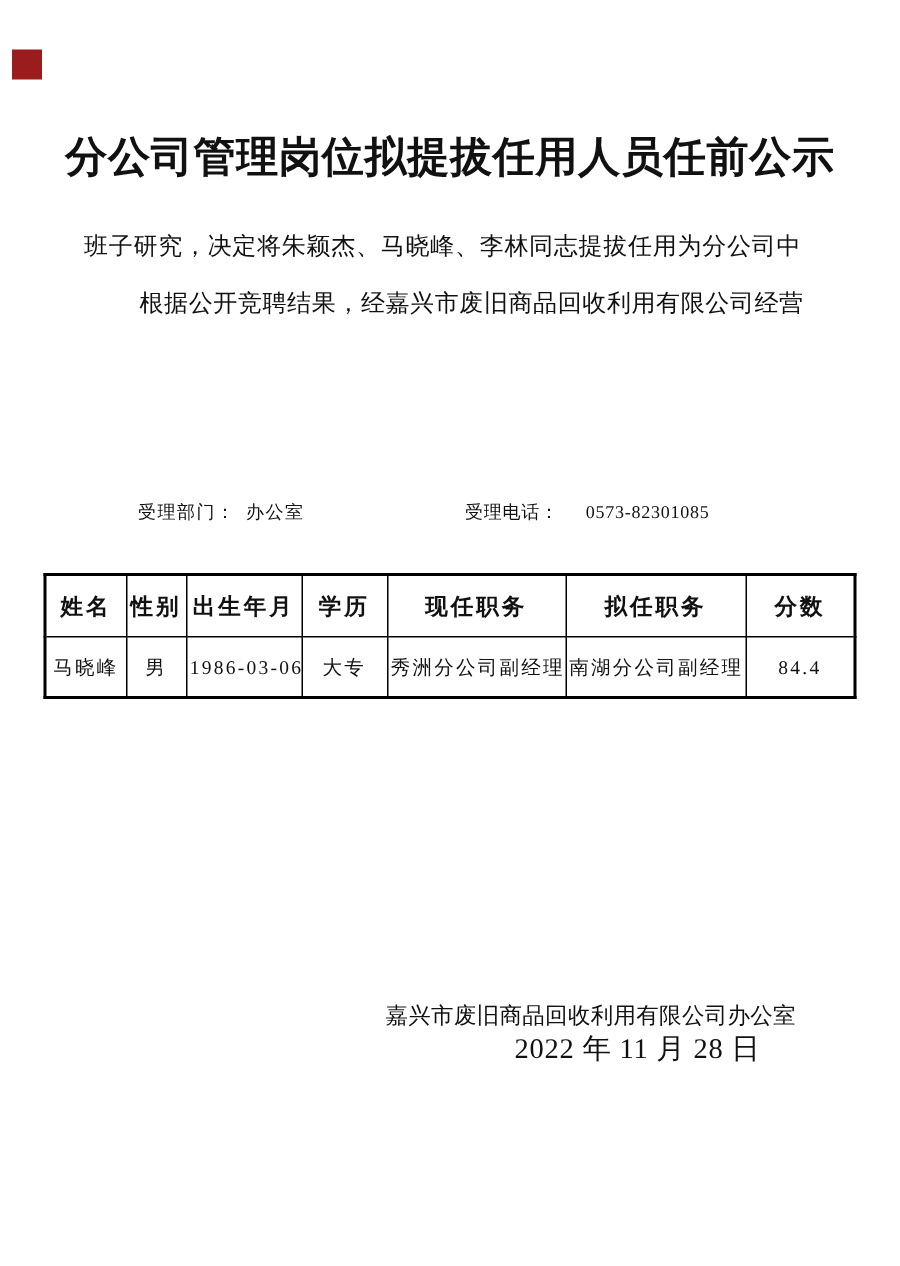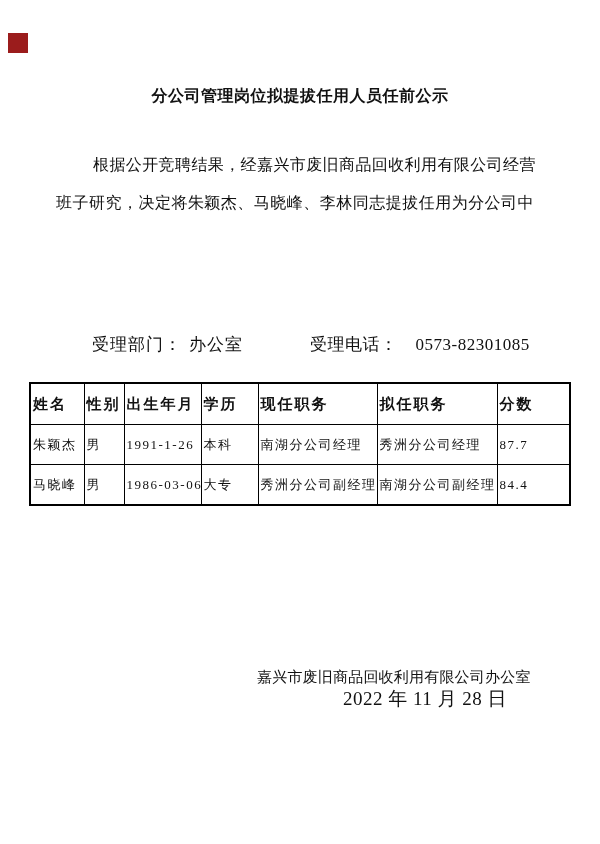--- a/index.html
+++ b/index.html
@@ -22,21 +22,21 @@
     width: 20px;
     height: 20px;
     background: #9b1c1c;
   }
   .doc-title {
     position: absolute;
     top: 86px;
     left: 0;
     width: 600px;
     text-align: center;
-    font-size: 16px;
+    font-size: 28px;
     font-weight: bold;
     letter-spacing: 0.5px;
     white-space: nowrap;
   }
   .body-text {
     position: absolute;
     top: 146px;
     left: 56px;
     width: 478px;
     font-size: 16px;
@@ -53,21 +53,21 @@
   }
   .body-line.last {
     text-align-last: left;
   }
   .acceptance {
     position: absolute;
     top: 333px;
     left: 0;
     width: 600px;
     height: 24px;
-    font-size: 17px;
+    font-size: 12px;
   }
   .acceptance .dept {
     position: absolute;
     left: 92px;
     letter-spacing: 1px;
     white-space: nowrap;
   }
   .acceptance .dept .value {
     margin-left: 7px;
   }
@@ -85,21 +85,21 @@
     top: 382px;
     left: 29px;
     width: 541px;
     border-collapse: collapse;
     table-layout: fixed;
     border: 2px solid #000000;
   }
   table.candidates th,
   table.candidates td {
     border: 1.5px solid #000000;
-    text-align: left;
+    text-align: center;
     vertical-align: middle;
     padding: 0 2px;
     overflow: hidden;
   }
   table.candidates th {
     height: 40px;
     font-size: 15px;
     font-weight: bold;
     letter-spacing: 2px;
   }
@@ -128,22 +128,22 @@
   }
 </style>
 </head>
 <body>
 
 <div class="corner-mark"></div>
 
 <div class="doc-title">分公司管理岗位拟提拔任用人员任前公示</div>
 
 <div class="body-text">
+  <div class="body-line">班子研究，决定将朱颖杰、马晓峰、李林同志提拔任用为分公司中</div>
   <div class="body-line first">根据公开竞聘结果，经嘉兴市废旧商品回收利用有限公司经营</div>
-  <div class="body-line">班子研究，决定将朱颖杰、马晓峰、李林同志提拔任用为分公司中</div>
 </div>
 
 <div class="acceptance">
   <span class="dept">
     <span>受理部门：</span><span class="value">办公室</span>
   </span>
   <span class="phone">
     <span>受理电话：</span><span class="value">0573-82301085</span>
   </span>
 </div>
@@ -164,29 +164,20 @@
       <th>性别</th>
       <th>出生年月</th>
       <th>学历</th>
       <th>现任职务</th>
       <th>拟任职务</th>
       <th>分数</th>
     </tr>
   </thead>
   <tbody>
     <tr>
-      <td>朱颖杰</td>
-      <td>男</td>
-      <td>1991-1-26</td>
-      <td>本科</td>
-      <td>南湖分公司经理</td>
-      <td>秀洲分公司经理</td>
-      <td>87.7</td>
-    </tr>
-    <tr>
       <td>马晓峰</td>
       <td>男</td>
       <td>1986-03-06</td>
       <td>大专</td>
       <td>秀洲分公司副经理</td>
       <td>南湖分公司副经理</td>
       <td>84.4</td>
     </tr>
   </tbody>
 </table>

